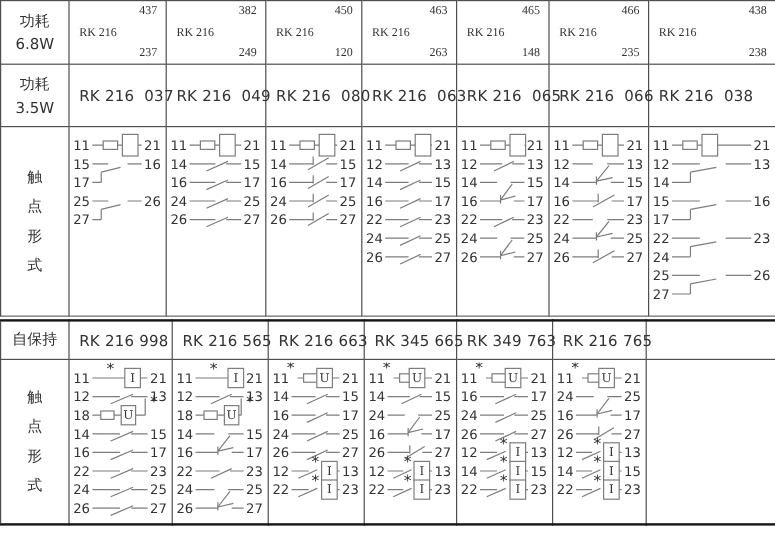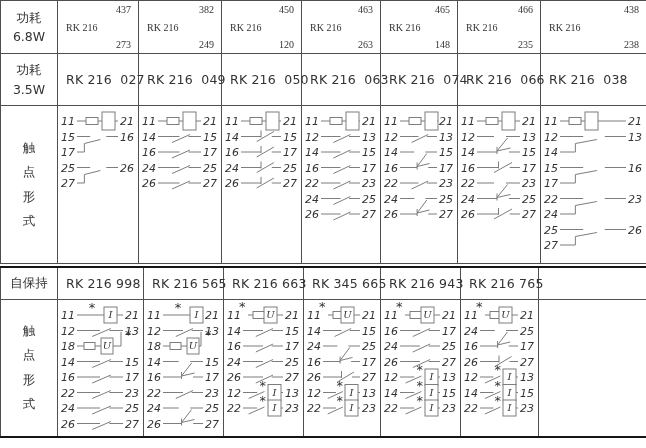--- a/index.html
+++ b/index.html
@@ -20,21 +20,21 @@
   .lower .r4{height:32px;}
   .lower .r5{height:138px;}
   th.lbl{font-size:12.5px;text-align:center;}
   th.lbl .lline{line-height:1.55;}
   th.vlbl div{font-size:12.5px;line-height:1;}
   th.vlbl .vwrap{display:flex;flex-direction:column;align-items:center;justify-content:center;gap:12px;height:100%;}
   td.model{font-size:12.5px;padding-left:8px;white-space:pre;letter-spacing:.2px;}
   .dualwrap{display:flex;height:52px;align-items:center;justify-content:space-between;
             padding:0 7px 0 8px;font-size:10px;font-family:Liberation Serif, serif;}
   .nums{display:flex;flex-direction:column;gap:24px;text-align:right;}
-  td.dia{vertical-align:top;font-style:italic;}
+  td.dia{vertical-align:top;}
   td.dia svg{display:block;margin:2px 0 0 3px;}
 </style>
 </head>
 <body>
 
 <div class="sheet">
   <table class="upper">
     <colgroup>
       <col style="width:57px">
         <col style="width:81px">
@@ -49,21 +49,21 @@
         <tr class="r1" id="row-p68">
       <th class="lbl">
         <div class="lline">功耗</div>
         <div class="lline">6.8W</div>
       </th>
     <td>
             <div class="dualwrap">
               <span>RK 216</span>
               <span class="nums">
                 <span>437</span>
-                <span>273</span>
+                <span>237</span>
               </span>
             </div>
           </td>
           <td>
             <div class="dualwrap">
               <span>RK 216</span>
               <span class="nums">
                 <span>382</span>
                 <span>249</span>
               </span>
@@ -113,25 +113,25 @@
                 <span>238</span>
               </span>
             </div>
           </td>
         </tr>
     <tr class="r2" id="row-p35">
       <th class="lbl">
         <div class="lline">功耗</div>
         <div class="lline">3.5W</div>
       </th>
-    <td class="model">RK 216  027</td>
+    <td class="model">RK 216  037</td>
           <td class="model">RK 216  049</td>
-          <td class="model">RK 216  050</td>
+          <td class="model">RK 216  080</td>
           <td class="model">RK 216  063</td>
-          <td class="model">RK 216  074</td>
+          <td class="model">RK 216  065</td>
           <td class="model">RK 216  066</td>
           <td class="model">RK 216  038</td>
         </tr>
     <tr class="r3" id="row-contacts1">
       <th class="lbl vlbl" id="contact-label-1">
             <div class="vwrap">
               <div>触</div>
               <div>点</div>
               <div>形</div>
               <div>式</div>
@@ -419,21 +419,21 @@
         <col style="width:78px">
         <col style="width:108px">
     </colgroup>
     <tbody>
         <tr class="r4" id="row-selfhold">
       <th class="lbl">自保持</th>
     <td class="model">RK 216 998</td>
           <td class="model">RK 216 565</td>
           <td class="model">RK 216 663</td>
           <td class="model">RK 345 665</td>
-          <td class="model">RK 216 943</td>
+          <td class="model">RK 349 763</td>
           <td class="model">RK 216 765</td>
           <td class="model"></td>
         </tr>
     <tr class="r5" id="row-contacts2">
       <th class="lbl vlbl" id="contact-label-2">
             <div class="vwrap">
               <div>触</div>
               <div>点</div>
               <div>形</div>
               <div>式</div>

